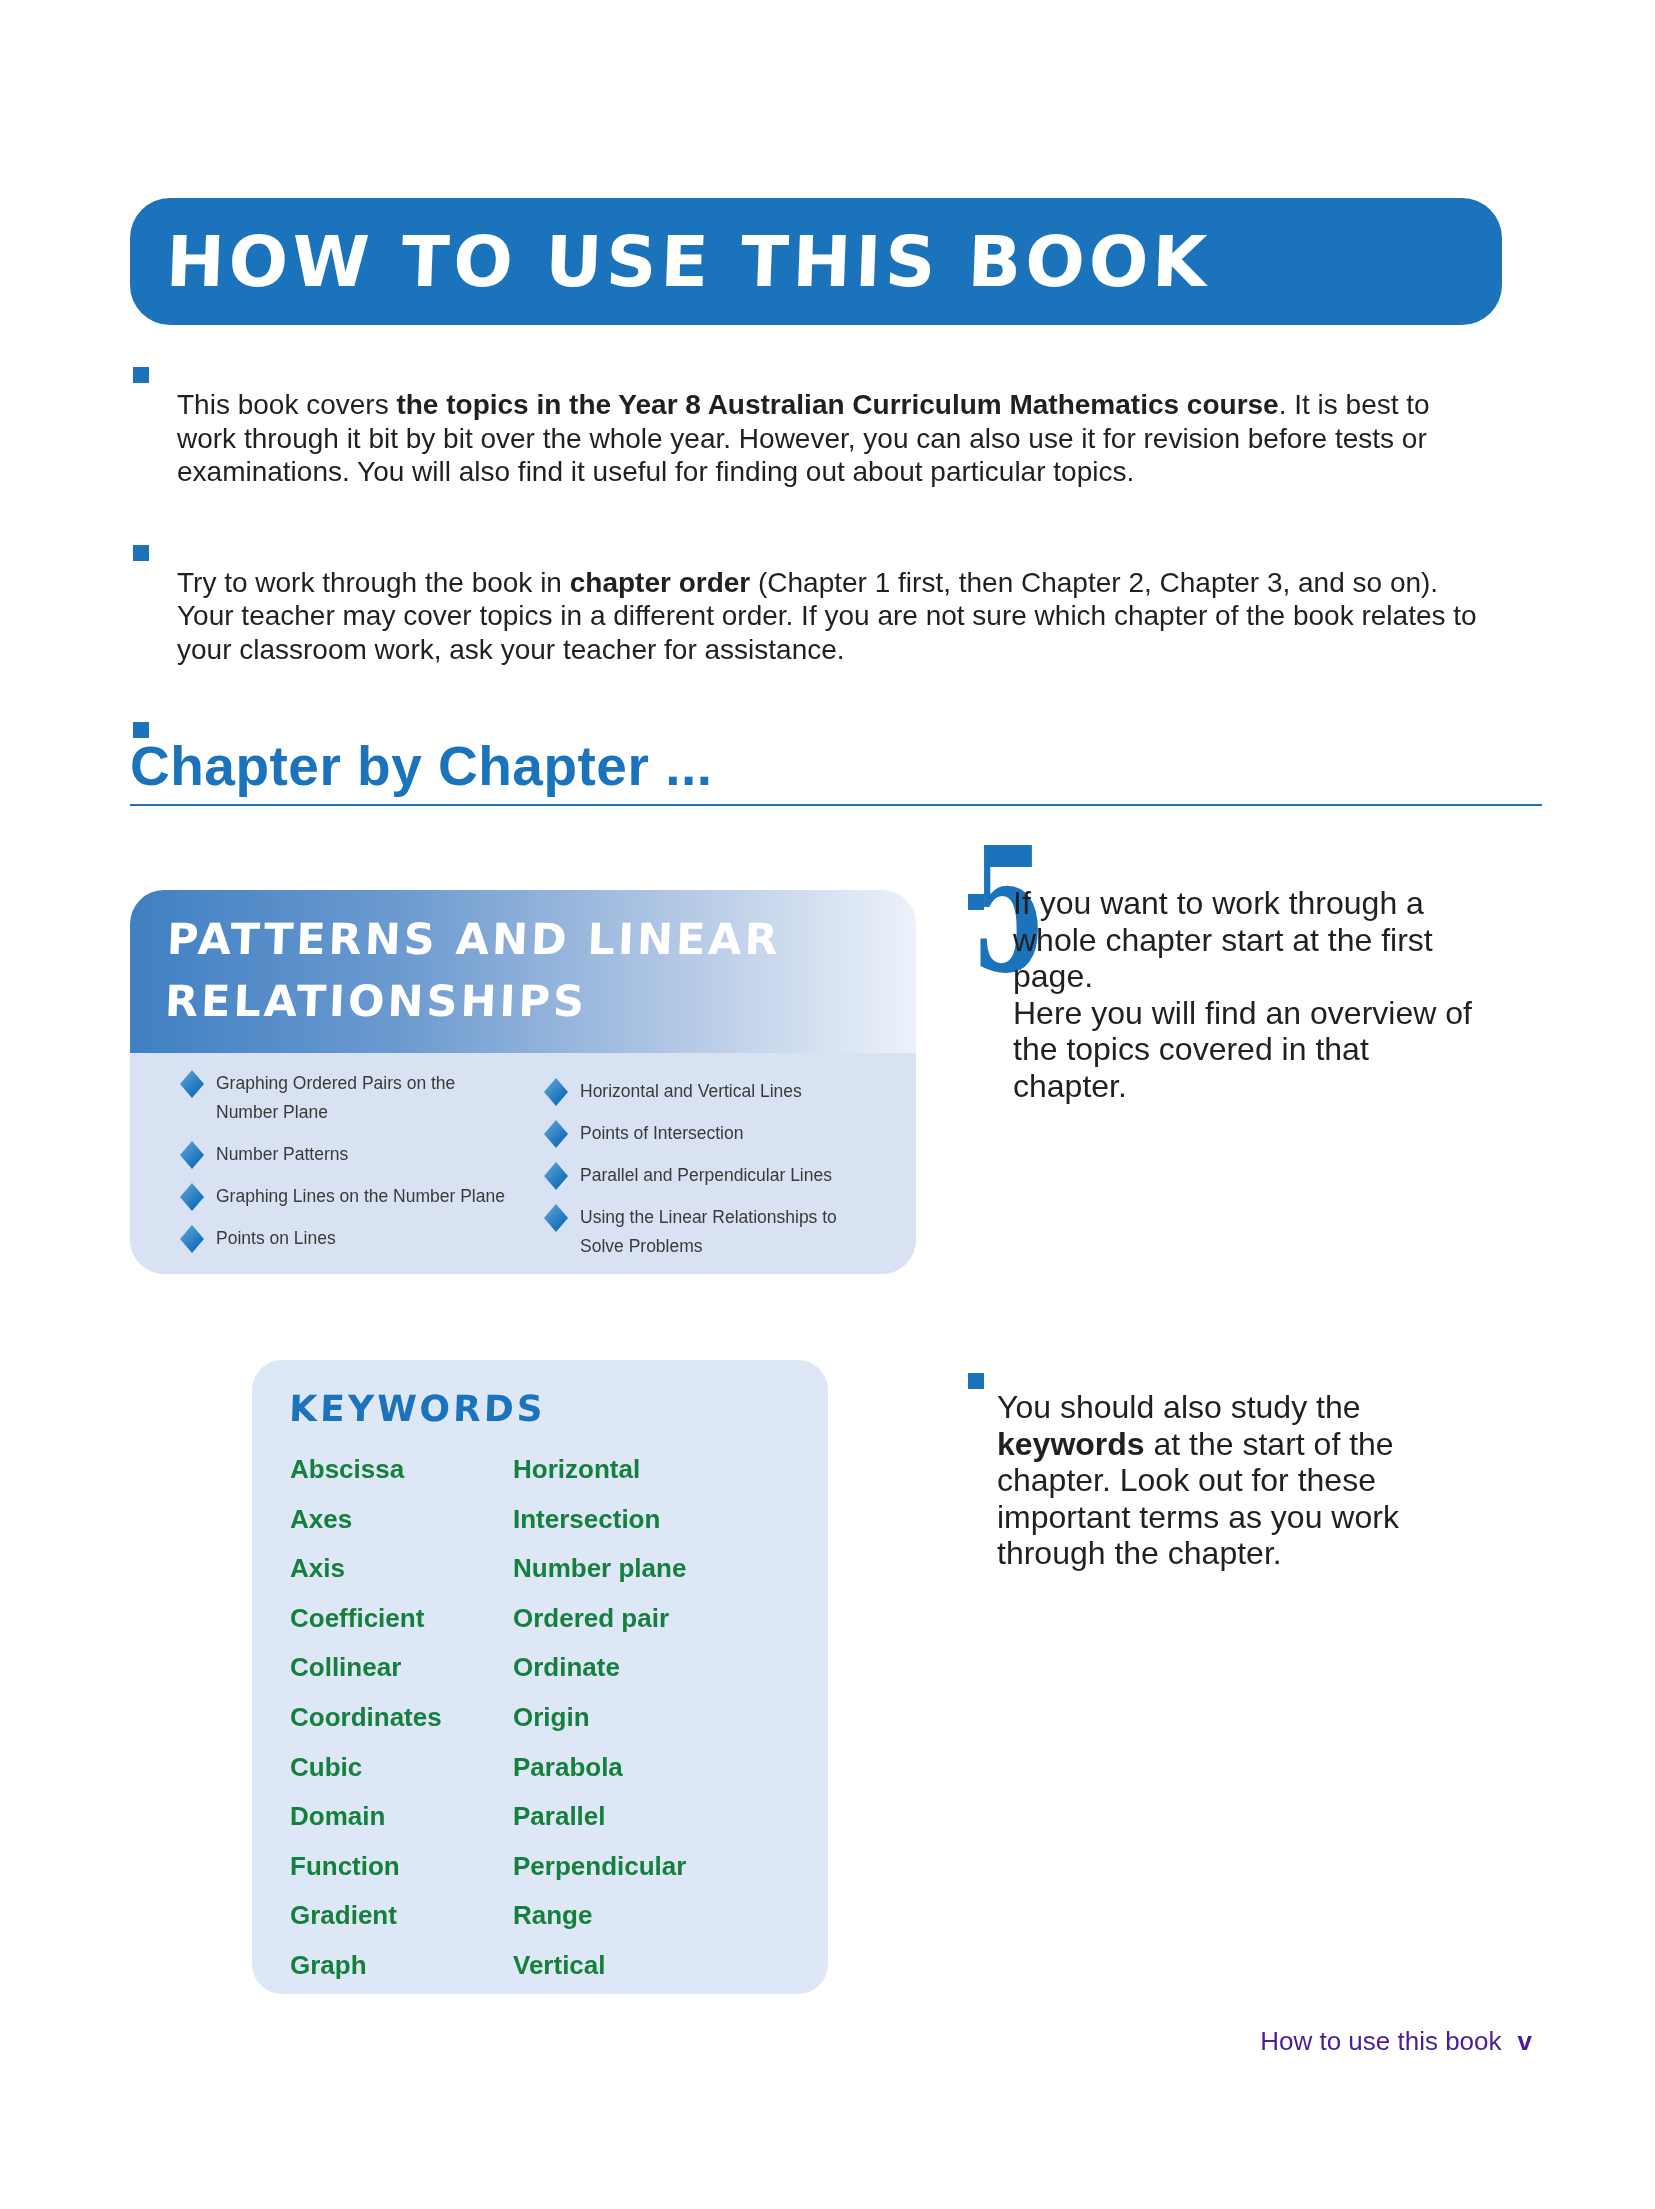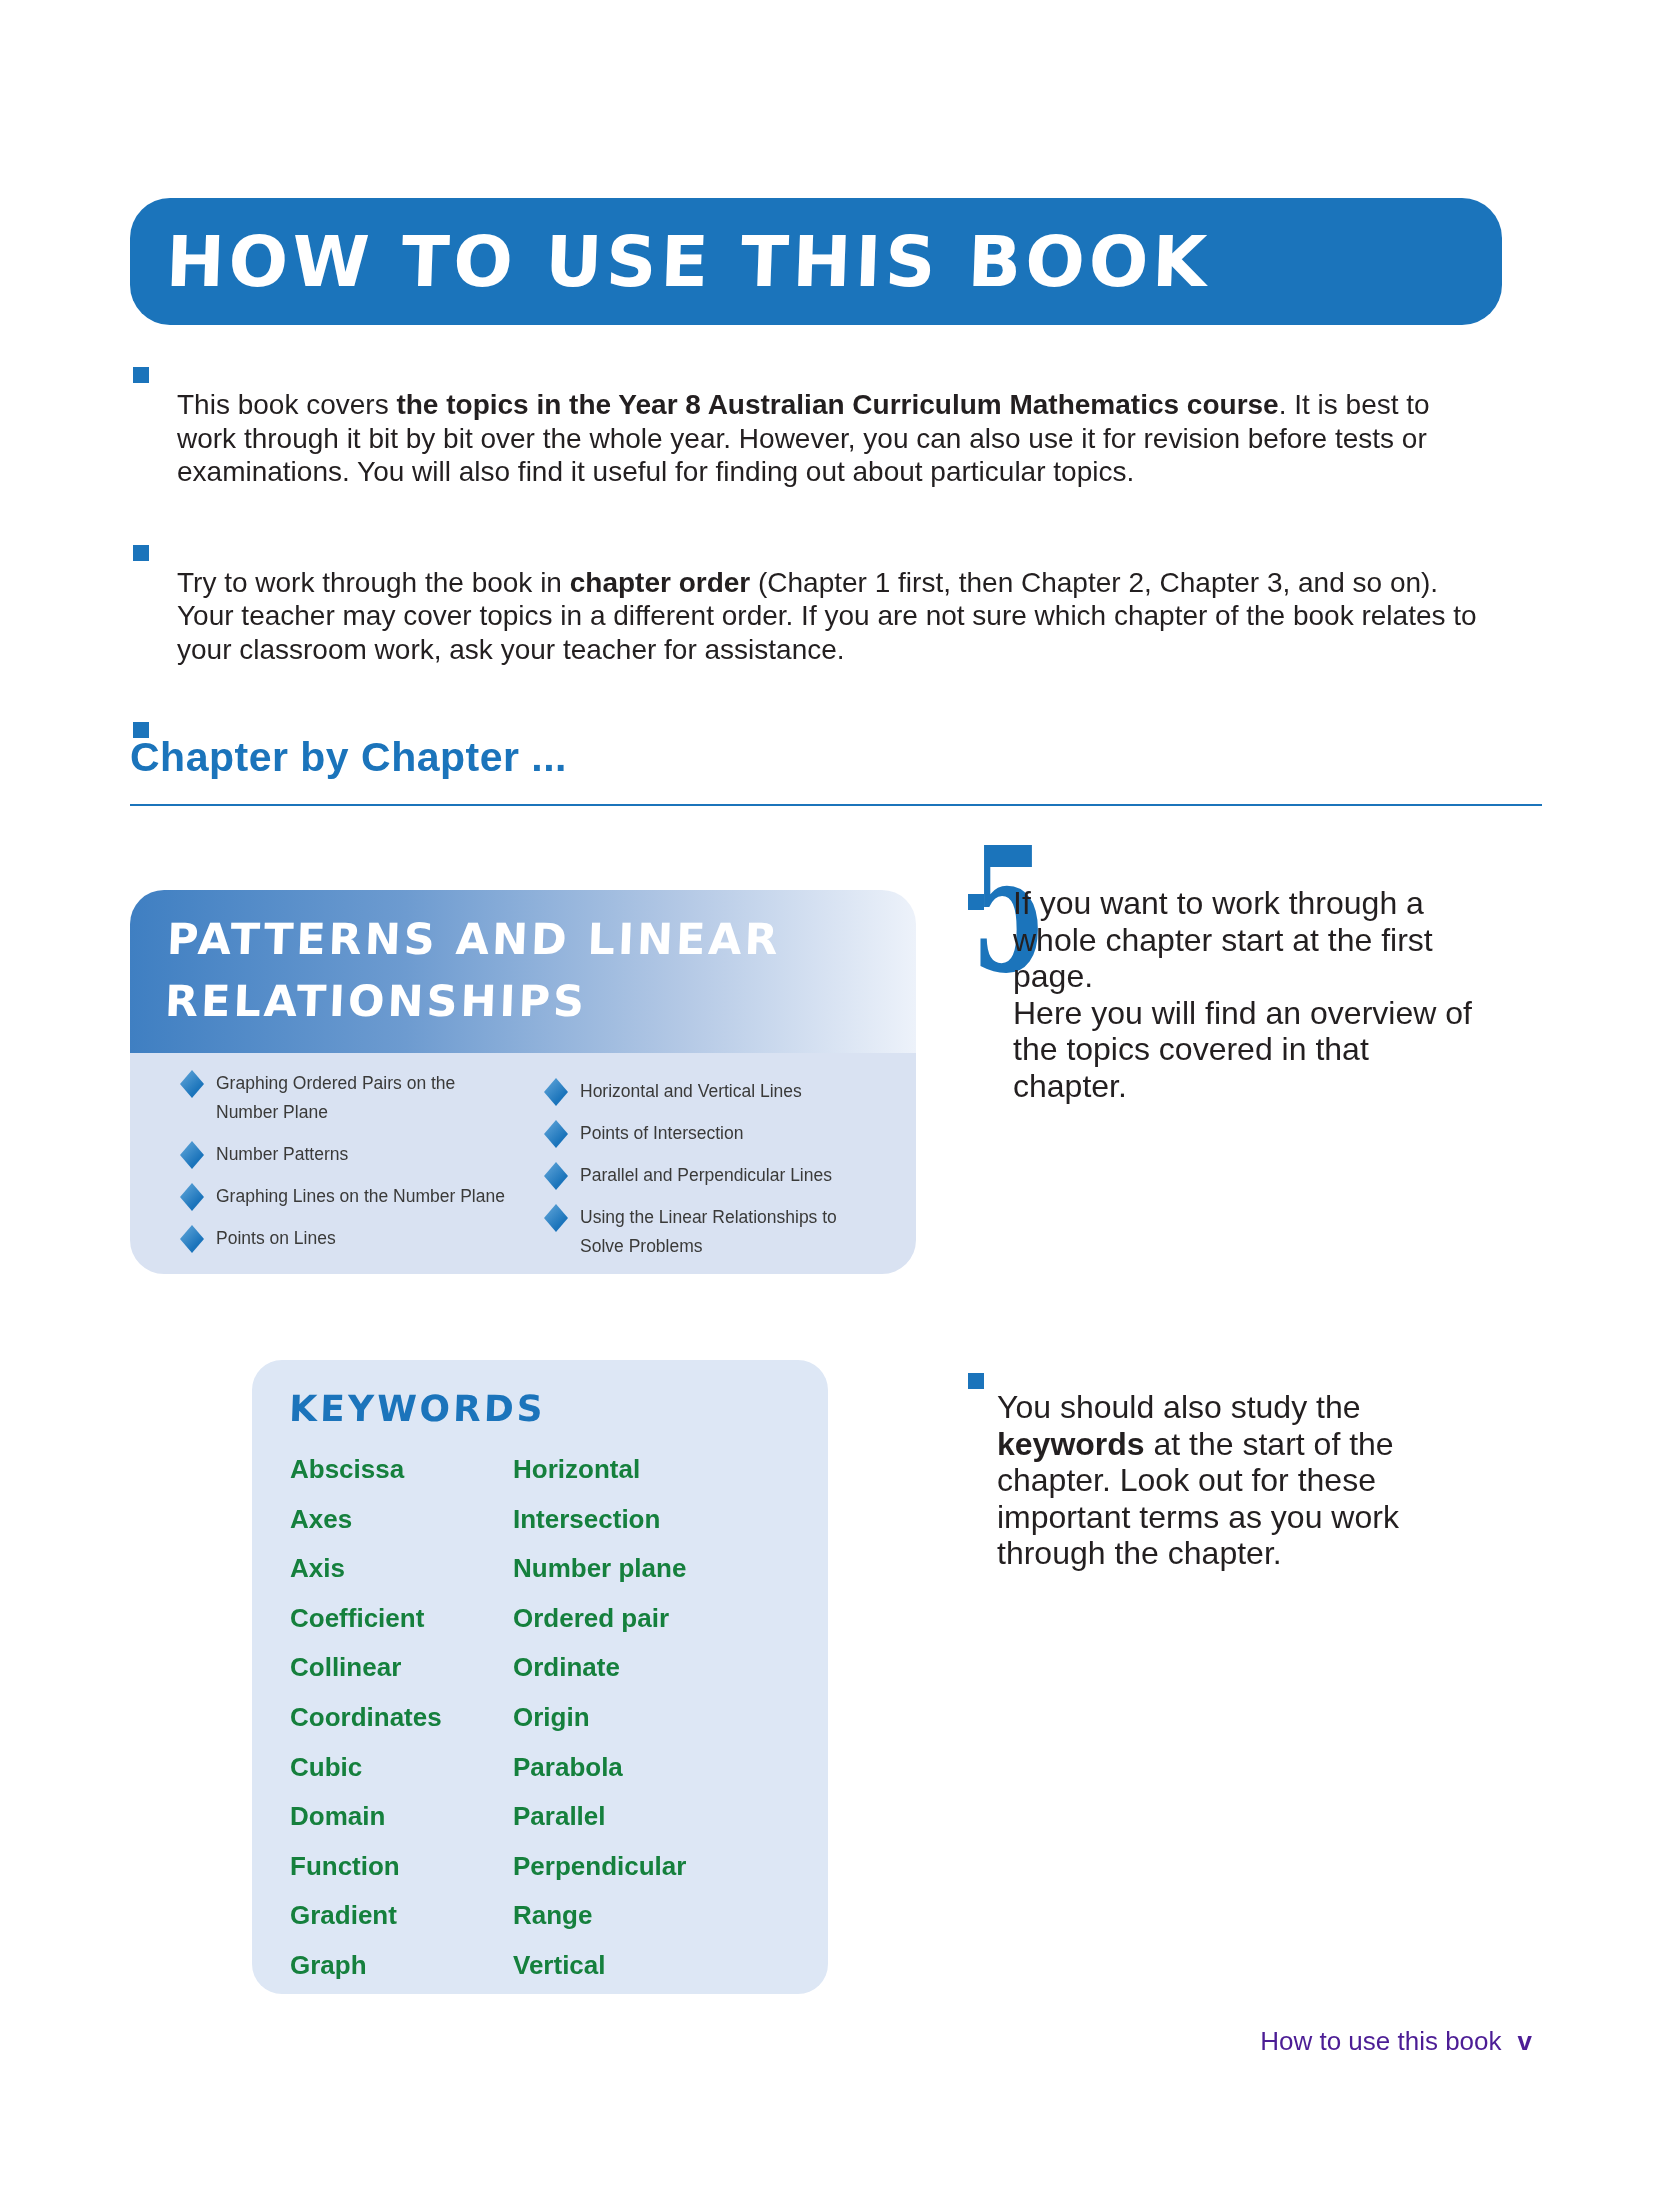--- a/index.html
+++ b/index.html
@@ -13,21 +13,21 @@
   .banner-title{font-family:"DejaVu Sans",sans-serif;font-weight:bold;font-size:70px;
           color:#ffffff;letter-spacing:4px;white-space:nowrap;transform:skewX(-2deg);}
 
   
   .intro{position:absolute;left:133px;top:360px;width:1420px;}
   .bullet-row{display:flex;margin-bottom:21px;}
   .sq{width:16px;height:16px;background:#1b74bb;flex:none;margin-top:7px;}
   .bullet-text{margin-left:28px;font-size:28px;line-height:33.5px;width:1300px;}
 
   
-  .section-heading{position:absolute;left:130px;top:734px;font-size:41px;font-weight:bold;
+  .section-heading{position:absolute;left:130px;top:734px;font-size:55px;font-weight:bold;
           color:#1b74bb;letter-spacing:0.5px;}
   .rule{position:absolute;left:130px;top:804px;width:1412px;height:2px;background:#1b74bb;}
 
   
   .chapter-card{position:absolute;left:130px;top:890px;width:786px;height:384px;}
   .card-header{height:163px;border-radius:34px 34px 0 0;
           background:linear-gradient(90deg,#3f7fc2 0%,#6d9bd0 35%,#b3c8e5 70%,#edf2fa 100%);
           padding:18px 0 0 36px;box-sizing:border-box;}
   .card-title{font-family:"DejaVu Sans",sans-serif;font-weight:bold;font-size:43px;
           color:#ffffff;letter-spacing:3px;line-height:62px;transform:skewX(-2deg);}

